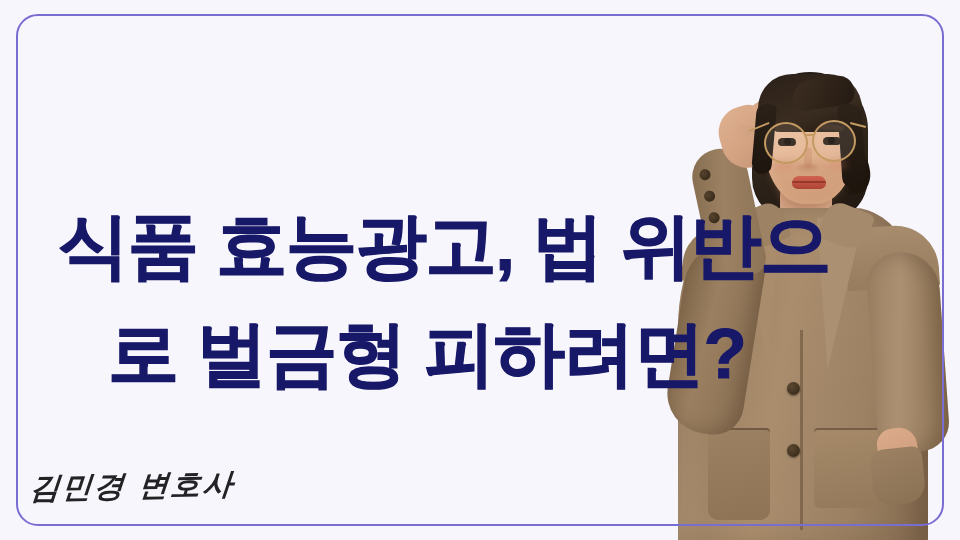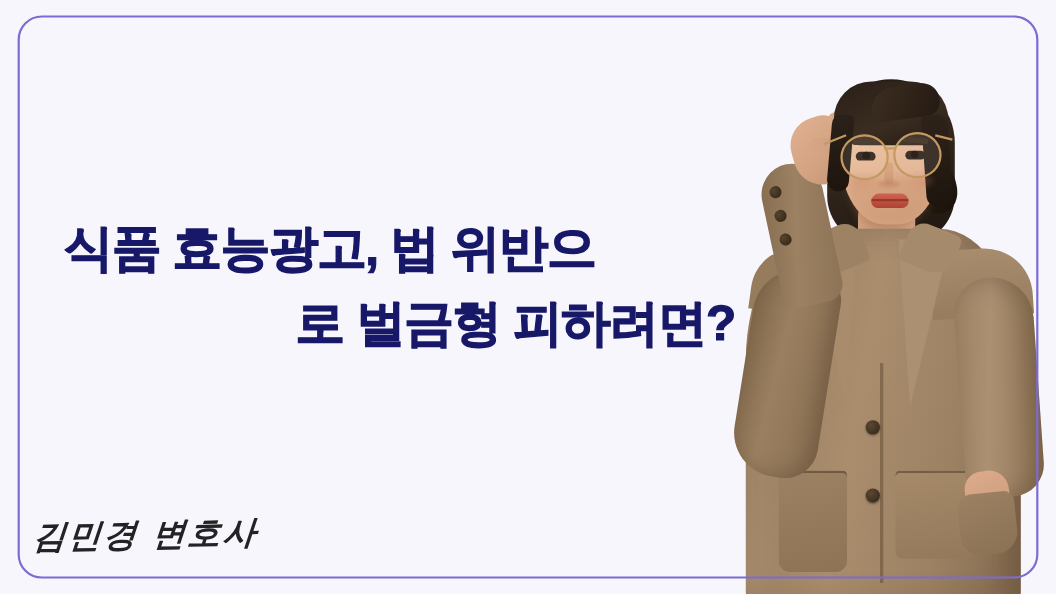--- a/index.html
+++ b/index.html
@@ -34,27 +34,27 @@
     position: absolute;
     left: 58px;
     top: 192px;
     width: 610px;
     z-index: 4;
   }
   .hl-line {
     color: #181869;
     font-family: "Liberation Sans", sans-serif;
     font-weight: 700;
-    font-size: 45px;
+    font-size: 71px;
     line-height: 1.52;
     letter-spacing: -1.2px;
     white-space: nowrap;
     -webkit-text-stroke: 1.1px #181869;
   }
-  .hl-line.second { margin-left: 23px; text-align: right; }
+  .hl-line.second { margin-left: 50px; text-align: right; }
 
   
   #signature {
     position: absolute;
     left: 30px;
     top: 466px;
     z-index: 4;
     color: #232326;
     font-family: "DejaVu Serif", serif;
     font-style: italic;

